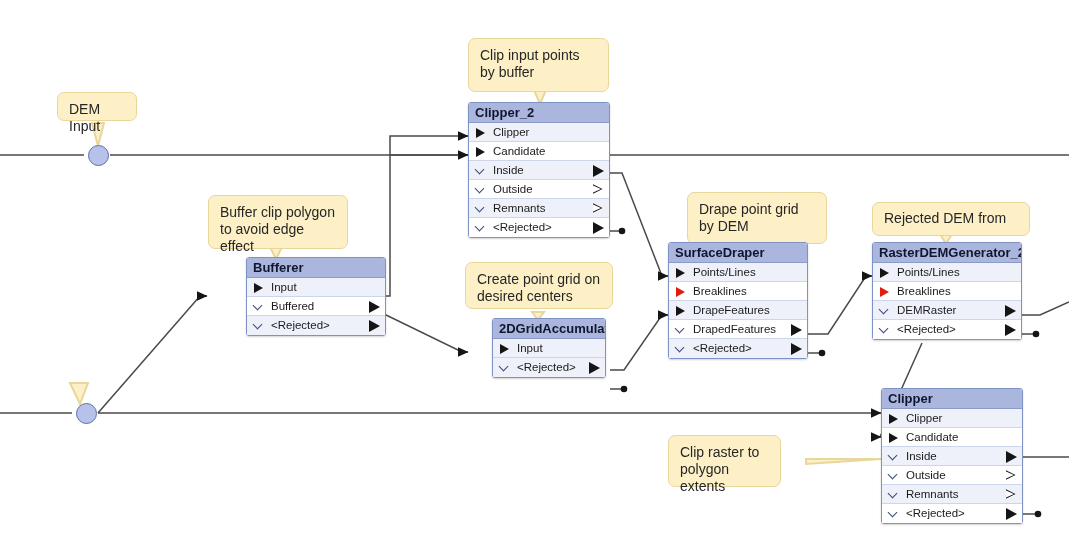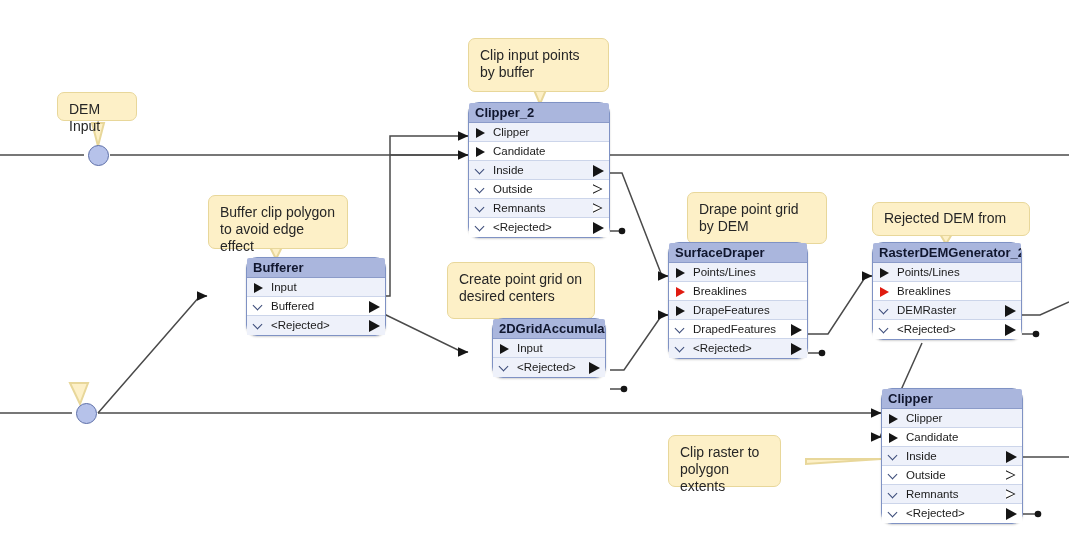--- a/index.html
+++ b/index.html
@@ -21,21 +21,21 @@
     left: 0; top: 0;
     width: 1069px;
     height: 558px;
     pointer-events: none;
   }
 
   
   .node {
     position: absolute;
     border: 1px solid #7f92c4;
-    border-radius: 11px;
+    border-radius: 3px;
     background: #ffffff;
     box-sizing: border-box;
     box-shadow: 0 1px 2px rgba(0,0,0,0.18);
     z-index: 4;
   }
   .node-title {
     background: #aab6dd;
     color: #10162e;
     font-size: 13px;
     font-weight: bold;
@@ -228,21 +228,21 @@
 
   <div class="junction" style="left:88px; top:145px;"></div>
   <div class="junction" style="left:76px; top:403px;"></div>
 
   <div class="callout" style="left:57px; top:92px; width:80px; height:29px;">DEM Input</div>
 
   <div class="callout" style="left:468px; top:38px; width:141px; height:54px;">Clip input points by buffer</div>
 
   <div class="callout" style="left:208px; top:195px; width:140px; height:54px;">Buffer clip polygon to avoid edge effect</div>
 
-  <div class="callout" style="left:447px; top:262px; width:148px; height:57px;">Create point grid on desired centers</div>
+  <div class="callout" style="left:465px; top:262px; width:148px; height:47px;">Create point grid on desired centers</div>
 
   <div class="callout" style="left:667px; top:192px; width:140px; height:52px;margin-left:20px;">Drape point grid by DEM</div>
 
   <div class="callout" style="left:872px; top:202px; width:158px; height:34px; padding-top:7px;">Rejected DEM from</div>
 
 
   <div class="callout" style="left:668px; top:435px; width:113px; height:52px;">Clip raster to polygon extents</div>
 
   <div class="node" style="left:468px; top:102px; width:142px;">
     <div class="node-title">Clipper_2</div>

